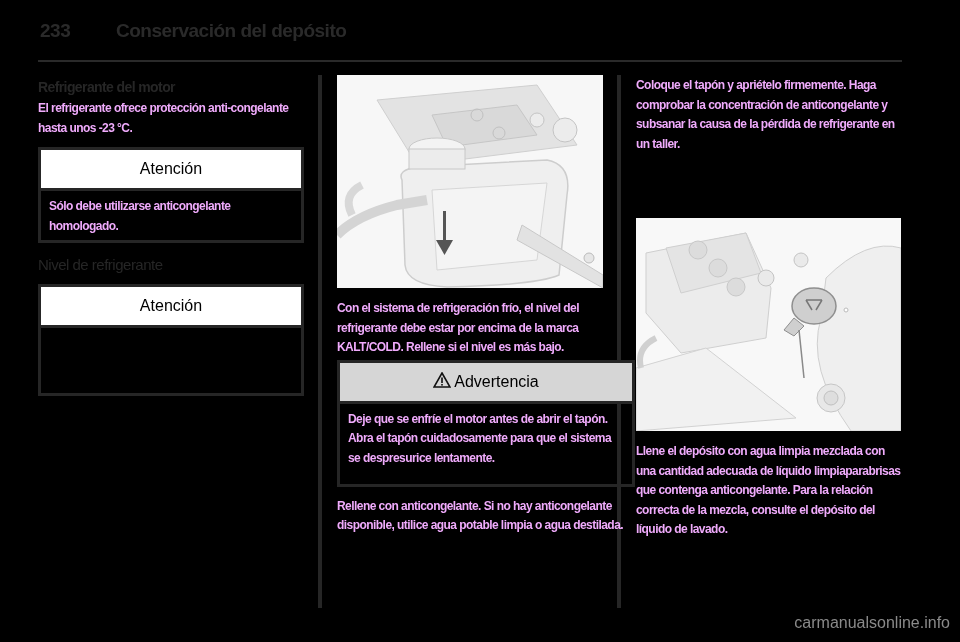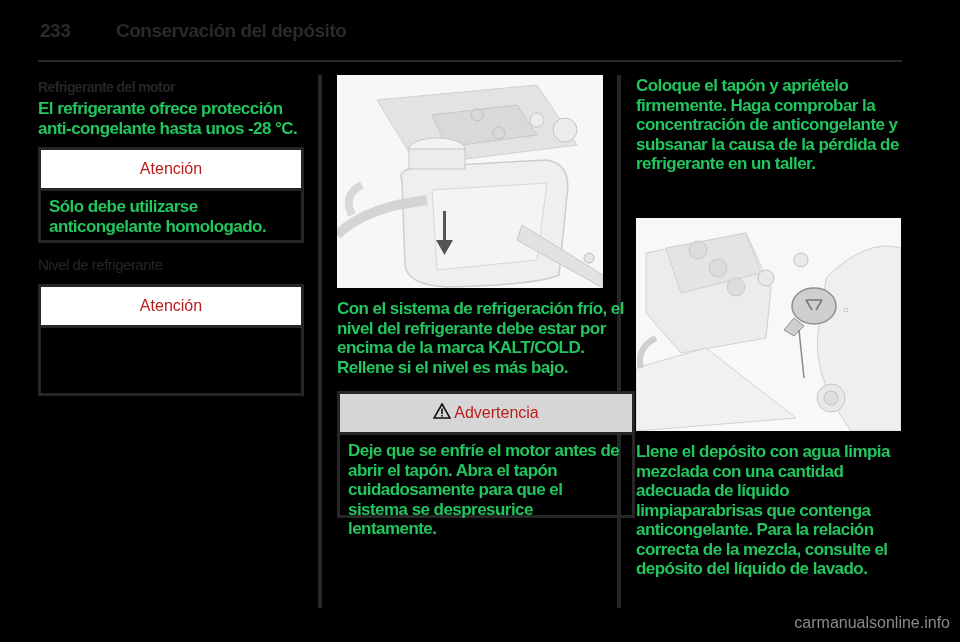--- a/index.html
+++ b/index.html
@@ -8,44 +8,44 @@
     position: relative; overflow: hidden;
     font-family: "Liberation Sans", "DejaVu Sans", sans-serif;
   }
   .hdr-num { position: absolute; left: 40px; top: 20px; font-size: 19px; font-weight: bold; color: #2a2a2a; letter-spacing: -0.5px; }
   .hdr-title { position: absolute; left: 116px; top: 20px; font-size: 19px; font-weight: bold; color: #2a2a2a; letter-spacing: -0.5px; }
   .hdr-rule { position: absolute; left: 38px; top: 60px; width: 864px; height: 2px; background: #2a2a2a; }
   .vdiv { position: absolute; width: 4px; background: #262626; top: 75px; height: 533px; }
   .col { position: absolute; }
   .h2 { font-size: 14px; font-weight: bold; color: #262626; line-height: 22px; letter-spacing: -0.6px; margin: 0; }
   .h3 { font-size: 15px; font-weight: normal; color: #262626; line-height: 19px; margin: 0; letter-spacing: -0.5px; }
-  .p { font-size: 17px; font-weight: bold; color: #22c55e; line-height: 19.5px; margin: 0; letter-spacing: -0.55px; }
+  .p { font-size: 12px; font-weight: bold; color: #f0abfc; line-height: 19.5px; margin: 0; letter-spacing: -0.55px; }
   .box { border: 3px solid #262626; box-sizing: border-box; }
-  .box-head { height: 38px; display: flex; align-items: center; justify-content: center; font-size: 16px; color: #b91c1c; border-bottom: 3px solid #262626; }
+  .box-head { height: 38px; display: flex; align-items: center; justify-content: center; font-size: 16px; color: #000000; border-bottom: 3px solid #262626; }
   .box-head.white { background: #fff; }
   .box-head.gray { background: #d6d6d6; }
   .box-body { padding: 6px 10px 8px 8px; }
   .warn-icon { display: inline-block; margin-right: 3px; }
   .figure { position: absolute; background: #fafafa; overflow: hidden; }
   .figure svg { display: block; }
   .watermark { position: absolute; right: 10px; bottom: 10px; font-size: 16px; color: #8a8a8a; }
 </style>
 </head>
 <body>
 
 <div class="hdr-num">233</div>
 <div class="hdr-title">Conservación del depósito</div>
 <div class="hdr-rule"></div>
 
 <div class="vdiv" style="left:318px;"></div>
 <div class="vdiv" style="left:617px;"></div>
 
 <div class="col" style="left:38px; top:76px; width:266px;">
   <h2 class="h2">Refrigerante del motor</h2>
-  <p class="p" style="margin-top:1px;">El refrigerante ofrece protección anti-congelante hasta unos -28 °C.</p>
+  <p class="p" style="margin-top:1px;">El refrigerante ofrece protección anti-congelante hasta unos -23 °C.</p>
 
   <div class="box" style="margin-top:9px; height:96px;">
     <div class="box-head white">
       <span>Atención</span>
     </div>
     <div class="box-body">
       <p class="p">Sólo debe utilizarse anticongelante homologado.</p>
     </div>
   </div>
 
@@ -84,36 +84,37 @@
     <g>
       <rect x="106" y="136" width="3" height="32" fill="#555"></rect>
       <path d="M99 165 L116 165 L107.5 180 Z" fill="#555"></path>
     </g>
   </svg>
 </div>
 
 <div class="col" style="left:337px; top:299px; width:298px;">
   <p class="p">Con el sistema de refrigeración frío, el nivel del refrigerante debe estar por encima de la marca KALT/COLD. Rellene si el nivel es más bajo.</p>
 
-  <div class="box" style="margin-top:14px; height:127px;">
+  <div class="box" style="margin-top:2px; height:127px;">
     <div class="box-head gray">
       <span class="warn-icon">
         <svg width="18" height="16" viewBox="0 0 18 16">
             <path d="M9 1 L17 15 L1 15 Z" fill="none" stroke="#111" stroke-width="1.6"></path>
             <rect x="8.2" y="5.5" width="1.6" height="5.5" fill="#111"></rect>
             <rect x="8.2" y="12" width="1.6" height="1.6" fill="#111"></rect>
           </svg>
       </span>
       <span>Advertencia</span>
     </div>
     <div class="box-body">
       <p class="p">Deje que se enfríe el motor antes de abrir el tapón. Abra el tapón cuidadosamente para que el sistema se despresurice lentamente.</p>
     </div>
   </div>
 
+  <p class="p" style="margin-top:10px;">Rellene con anticongelante. Si no hay anticongelante disponible, utilice agua potable limpia o agua destilada.</p>
 </div>
 
 <div class="col" style="left:636px; top:76px; width:266px;">
   <p class="p">Coloque el tapón y apriételo firmemente. Haga comprobar la concentración de anticongelante y subsanar la causa de la pérdida de refrigerante en un taller.</p>
 </div>
 
 <div class="figure" style="left:636px; top:218px; width:265px; height:213px;">
   <svg width="265" height="213" viewBox="0 0 265 213">
     <rect width="265" height="213" fill="#f8f8f8"></rect>
 

